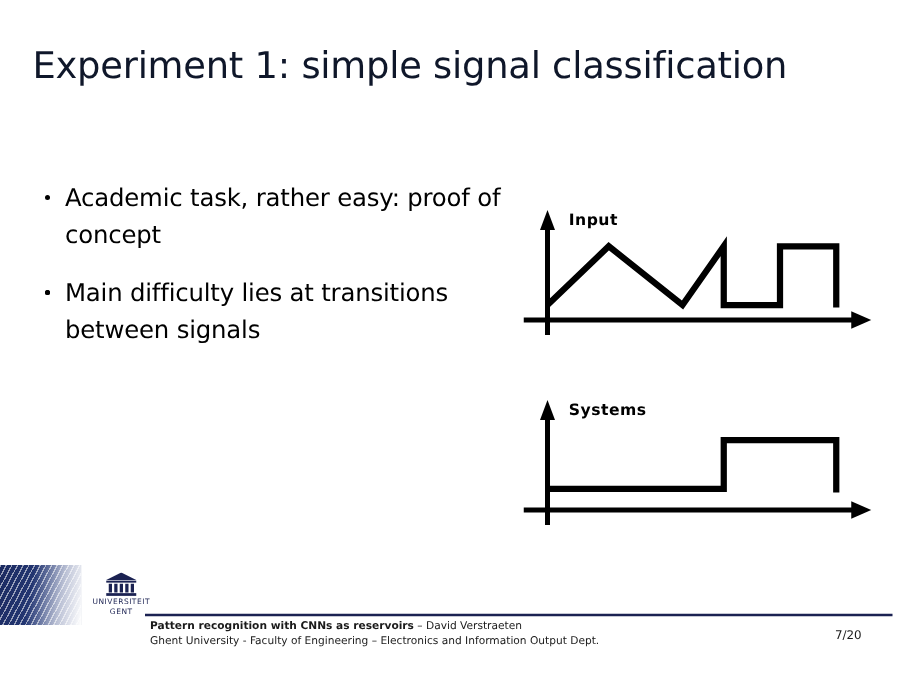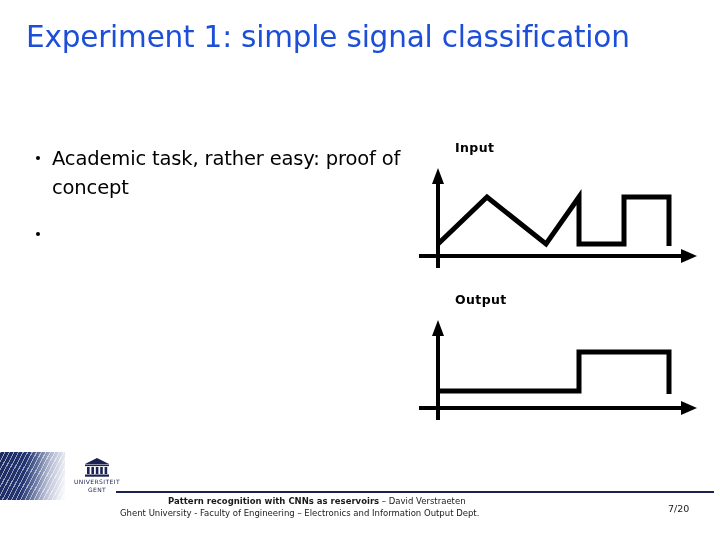--- a/index.html
+++ b/index.html
@@ -20,25 +20,25 @@
     inset: 0;
     width: 720px;
     height: 540px;
     background: #ffffff;
   }
 
   
   #slide-title {
     position: absolute;
     left: 26px;
-    top: 20px;
+    top: 35px;
     width: 672px;
     font-size: 29.5px;
     line-height: 34px;
-    color: #1d4ed8;
+    color: #0f172a;
     font-family: "DejaVu Sans", sans-serif;
     font-weight: 400;
     letter-spacing: -0.2px;
     white-space: nowrap;
   }
 
   
   #bullet-list {
     position: absolute;
     left: 34px;
@@ -75,20 +75,21 @@
     width: 300px;
     height: 335px;
   }
   .wave-label {
     position: absolute;
     color: #000000;
     font-family: "DejaVu Sans", sans-serif;
     font-size: 12.5px;
     font-weight: 600;
     letter-spacing: 0.4px;
+    margin-top: 28px;
   }
   #input-label  { left: 40px; top: 12px; }
   #output-label { left: 40px; top: 164px; }
 
   #input-plot  { position: absolute; left: 0px;  top: 36px;  }
   #output-plot { position: absolute; left: 0px;  top: 188px; }
 
   .plot-svg { display: block; }
 
   
@@ -152,21 +153,21 @@
     position: absolute;
     left: 120px;
     top: 496px;
     width: 520px;
     color: #1a1a1a;
     font-family: "DejaVu Sans", sans-serif;
     font-size: 8.5px;
     line-height: 11.5px;
   }
   #footer-line1 .footer-strong { font-weight: 700; }
-  #footer-line1 { white-space: nowrap; margin-left: 48px; }
+  #footer-line1 { white-space: nowrap; }
   #footer-line2 { white-space: nowrap; }
 
   #page-number {
     position: absolute;
     left: 668px;
     top: 503px;
     font-family: "DejaVu Sans", sans-serif;
     font-size: 9.5px;
     color: #1a1a1a;
   }
@@ -182,40 +183,44 @@
 
     <div class="bullet-item">
       <span class="bullet-dot"></span>
       <span>Academic task, rather easy: proof of concept</span>
     </div>
 
     <div class="bullet-item">
       <span class="bullet-dot"></span>
     </div>
 
+    <div class="bullet-item">
+      <span class="bullet-dot"></span>
+      <span>Main difficulty lies at transitions between signals</span>
+    </div>
 
   </div>
 
   <div id="figure-panel">
 
     <div class="wave-label" id="input-label">Input</div>
 
     <div id="input-plot">
       <svg class="plot-svg" width="290" height="110" viewBox="0 0 290 110">
 
         <line x1="23" y1="10" x2="23" y2="104" stroke="#000" stroke-width="4"></line>
         <polygon points="23,4 17,20 29,20" fill="#000"></polygon>
         <line x1="4" y1="92" x2="272" y2="92" stroke="#000" stroke-width="4"></line>
         <polygon points="282,92 266,85 266,99" fill="#000"></polygon>
 
         <polyline fill="none" stroke="#000" stroke-width="5" stroke-linejoin="miter" stroke-linecap="butt" points="23,80 72,33 131,80 164,33 164,80 209,80 209,33 254,33 254,82"></polyline>
       </svg>
     </div>
 
-    <div class="wave-label" id="output-label">Output</div>
+    <div class="wave-label" id="output-label">Systems</div>
 
     <div id="output-plot">
       <svg class="plot-svg" width="290" height="110" viewBox="0 0 290 110">
 
         <line x1="23" y1="10" x2="23" y2="104" stroke="#000" stroke-width="4"></line>
         <polygon points="23,4 17,20 29,20" fill="#000"></polygon>
         <line x1="4" y1="92" x2="272" y2="92" stroke="#000" stroke-width="4"></line>
         <polygon points="282,92 266,85 266,99" fill="#000"></polygon>
 
         <polyline fill="none" stroke="#000" stroke-width="5" stroke-linejoin="miter" stroke-linecap="butt" points="23,75 164,75 164,36 254,36 254,78"></polyline>

